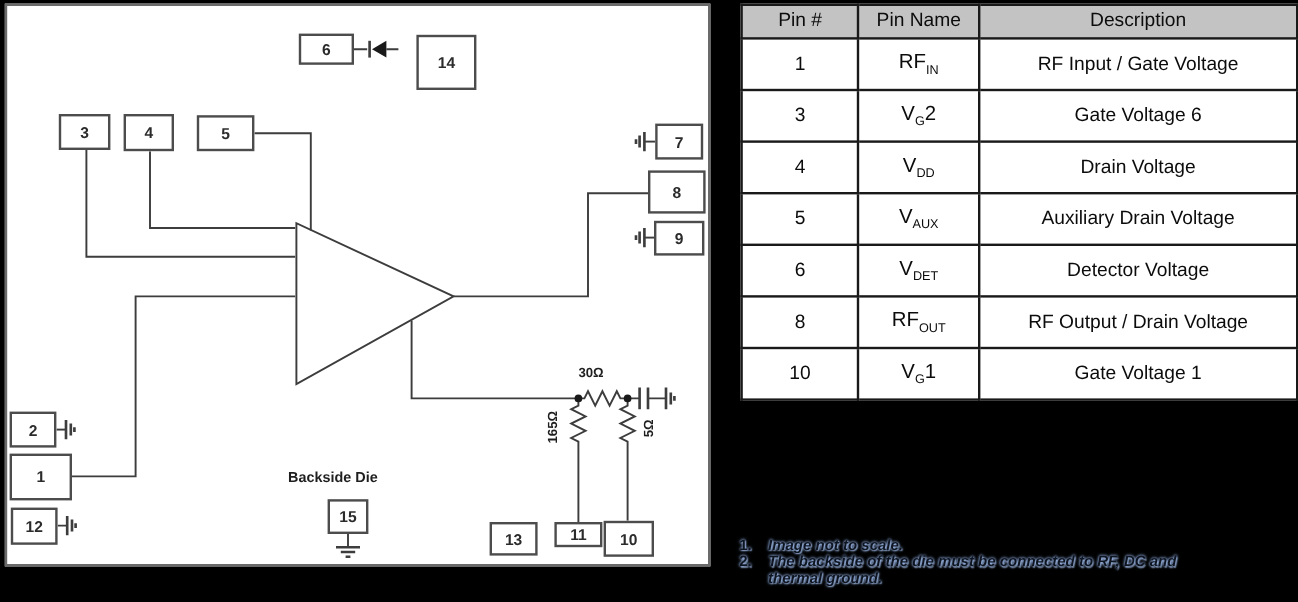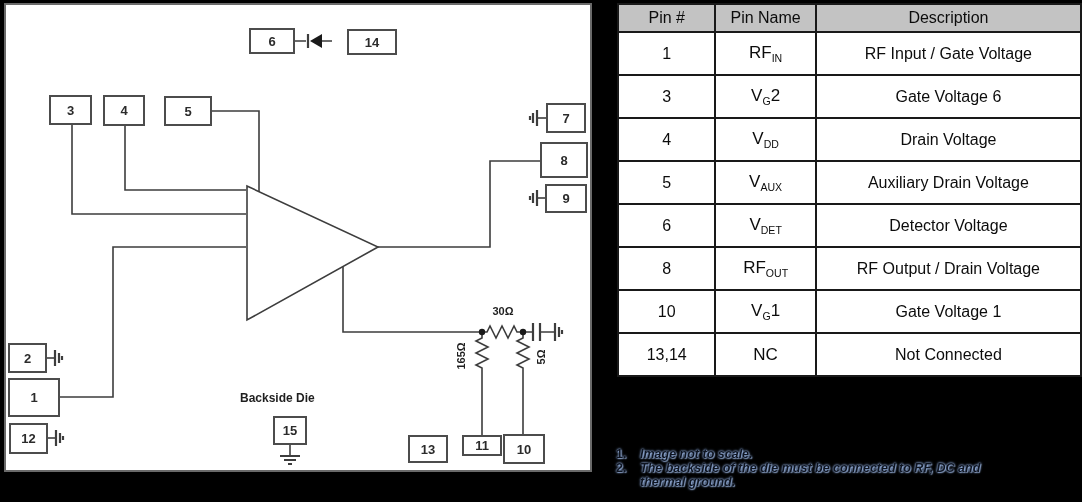--- a/index.html
+++ b/index.html
@@ -7,21 +7,21 @@
           font-family:"Liberation Sans",sans-serif;}
   
   .panel{position:absolute;left:4px;top:3px;width:588px;height:469px;background:#fff;
          border:2px solid #6a6a6a;box-sizing:border-box;}
   .schem-svg{position:absolute;left:0;top:0;width:1082px;height:502px;pointer-events:none;}
   .pin-box{position:absolute;box-sizing:border-box;background:#fff;border:2px solid #4c4c4c;
            display:flex;align-items:center;justify-content:center;
            font-size:13px;font-weight:600;color:#2b2b2b;}
   .schem-label{position:absolute;color:#1f1f1f;font-weight:700;white-space:nowrap;}
   .lbl-backside{left:240px;top:391px;width:92px;text-align:left;font-size:12px;}
-  .lbl-r30{left:482px;top:305px;width:42px;text-align:center;font-size:11px;}
+  .lbl-r30{left:482px;top:305px;width:42px;font-size:11px;}
   .lbl-rot{transform:translate(-50%,-50%) rotate(-90deg);font-size:11px;}
   .lbl-r165{left:461px;top:356px;}
   .lbl-r5{left:541px;top:357px;}
   
   .pin-table{position:absolute;left:617px;top:3px;width:465px;border-collapse:collapse;
              table-layout:fixed;background:#fff;}
   .pin-table th,.pin-table td{border:2px solid #191919;text-align:center;vertical-align:middle;
              color:#0c0c0c;padding:0 2px;box-sizing:border-box;}
   .pin-table th{background:#c3c3c3;font-size:16px;font-weight:400;height:28px;}
   .pin-table td{font-size:16px;height:43px;}
@@ -88,21 +88,21 @@
       <div class="pin-box" style="left: 103px; top: 95px; width: 42px; height: 31px;">4</div>
       <div class="pin-box" style="left: 164px; top: 96px; width: 48px; height: 30px;">5</div>
       <div class="pin-box" style="left: 249px; top: 28px; width: 46px; height: 26px;">6</div>
       <div class="pin-box" style="left: 546px; top: 103px; width: 40px; height: 30px;">7</div>
       <div class="pin-box" style="left: 540px; top: 142px; width: 48px; height: 36px;">8</div>
       <div class="pin-box" style="left: 545px; top: 184px; width: 42px; height: 29px;">9</div>
       <div class="pin-box" style="left: 503px; top: 434px; width: 42px; height: 30px;">10</div>
       <div class="pin-box" style="left: 462px; top: 435px; width: 40px; height: 21px;">11</div>
       <div class="pin-box" style="left: 9px; top: 423px; width: 39px; height: 31px;">12</div>
       <div class="pin-box" style="left: 408px; top: 435px; width: 40px; height: 28px;">13</div>
-      <div class="pin-box" style="left: 347px; top: 29px; width: 50px; height: 26px;">14</div>
+      <div class="pin-box" style="left: 347px; top: 29px; width: 50px; height: 46px;">14</div>
       <div class="pin-box" style="left: 273px; top: 416px; width: 34px; height: 29px;">15</div>
     </div>
 
   <div class="schem-label lbl-backside">Backside Die</div>
   <div class="schem-label lbl-r30">30Ω</div>
   <div class="schem-label lbl-rot lbl-r165">165Ω</div>
   <div class="schem-label lbl-rot lbl-r5">5Ω</div>
 
   <table class="pin-table">
     <colgroup>
@@ -146,25 +146,20 @@
         <tr>
           <td class="cell-pin">8</td>
           <td class="cell-name"><span>RF</span><sub>OUT</sub></td>
           <td class="cell-desc">RF Output / Drain Voltage</td>
         </tr>
         <tr>
           <td class="cell-pin">10</td>
           <td class="cell-name"><span>V</span><sub>G</sub><span>1</span></td>
           <td class="cell-desc">Gate Voltage 1</td>
         </tr>
-        <tr>
-          <td class="cell-pin">13,14</td>
-          <td class="cell-name"><span>NC</span></td>
-          <td class="cell-desc">Not Connected</td>
-        </tr>
       </tbody>
   </table>
 
   <div class="notes">
       <div class="note-row">
         <div class="note-num">1.</div>
         <div class="note-text">Image not to scale.</div>
       </div>
       <div class="note-row">
         <div class="note-num">2.</div>

